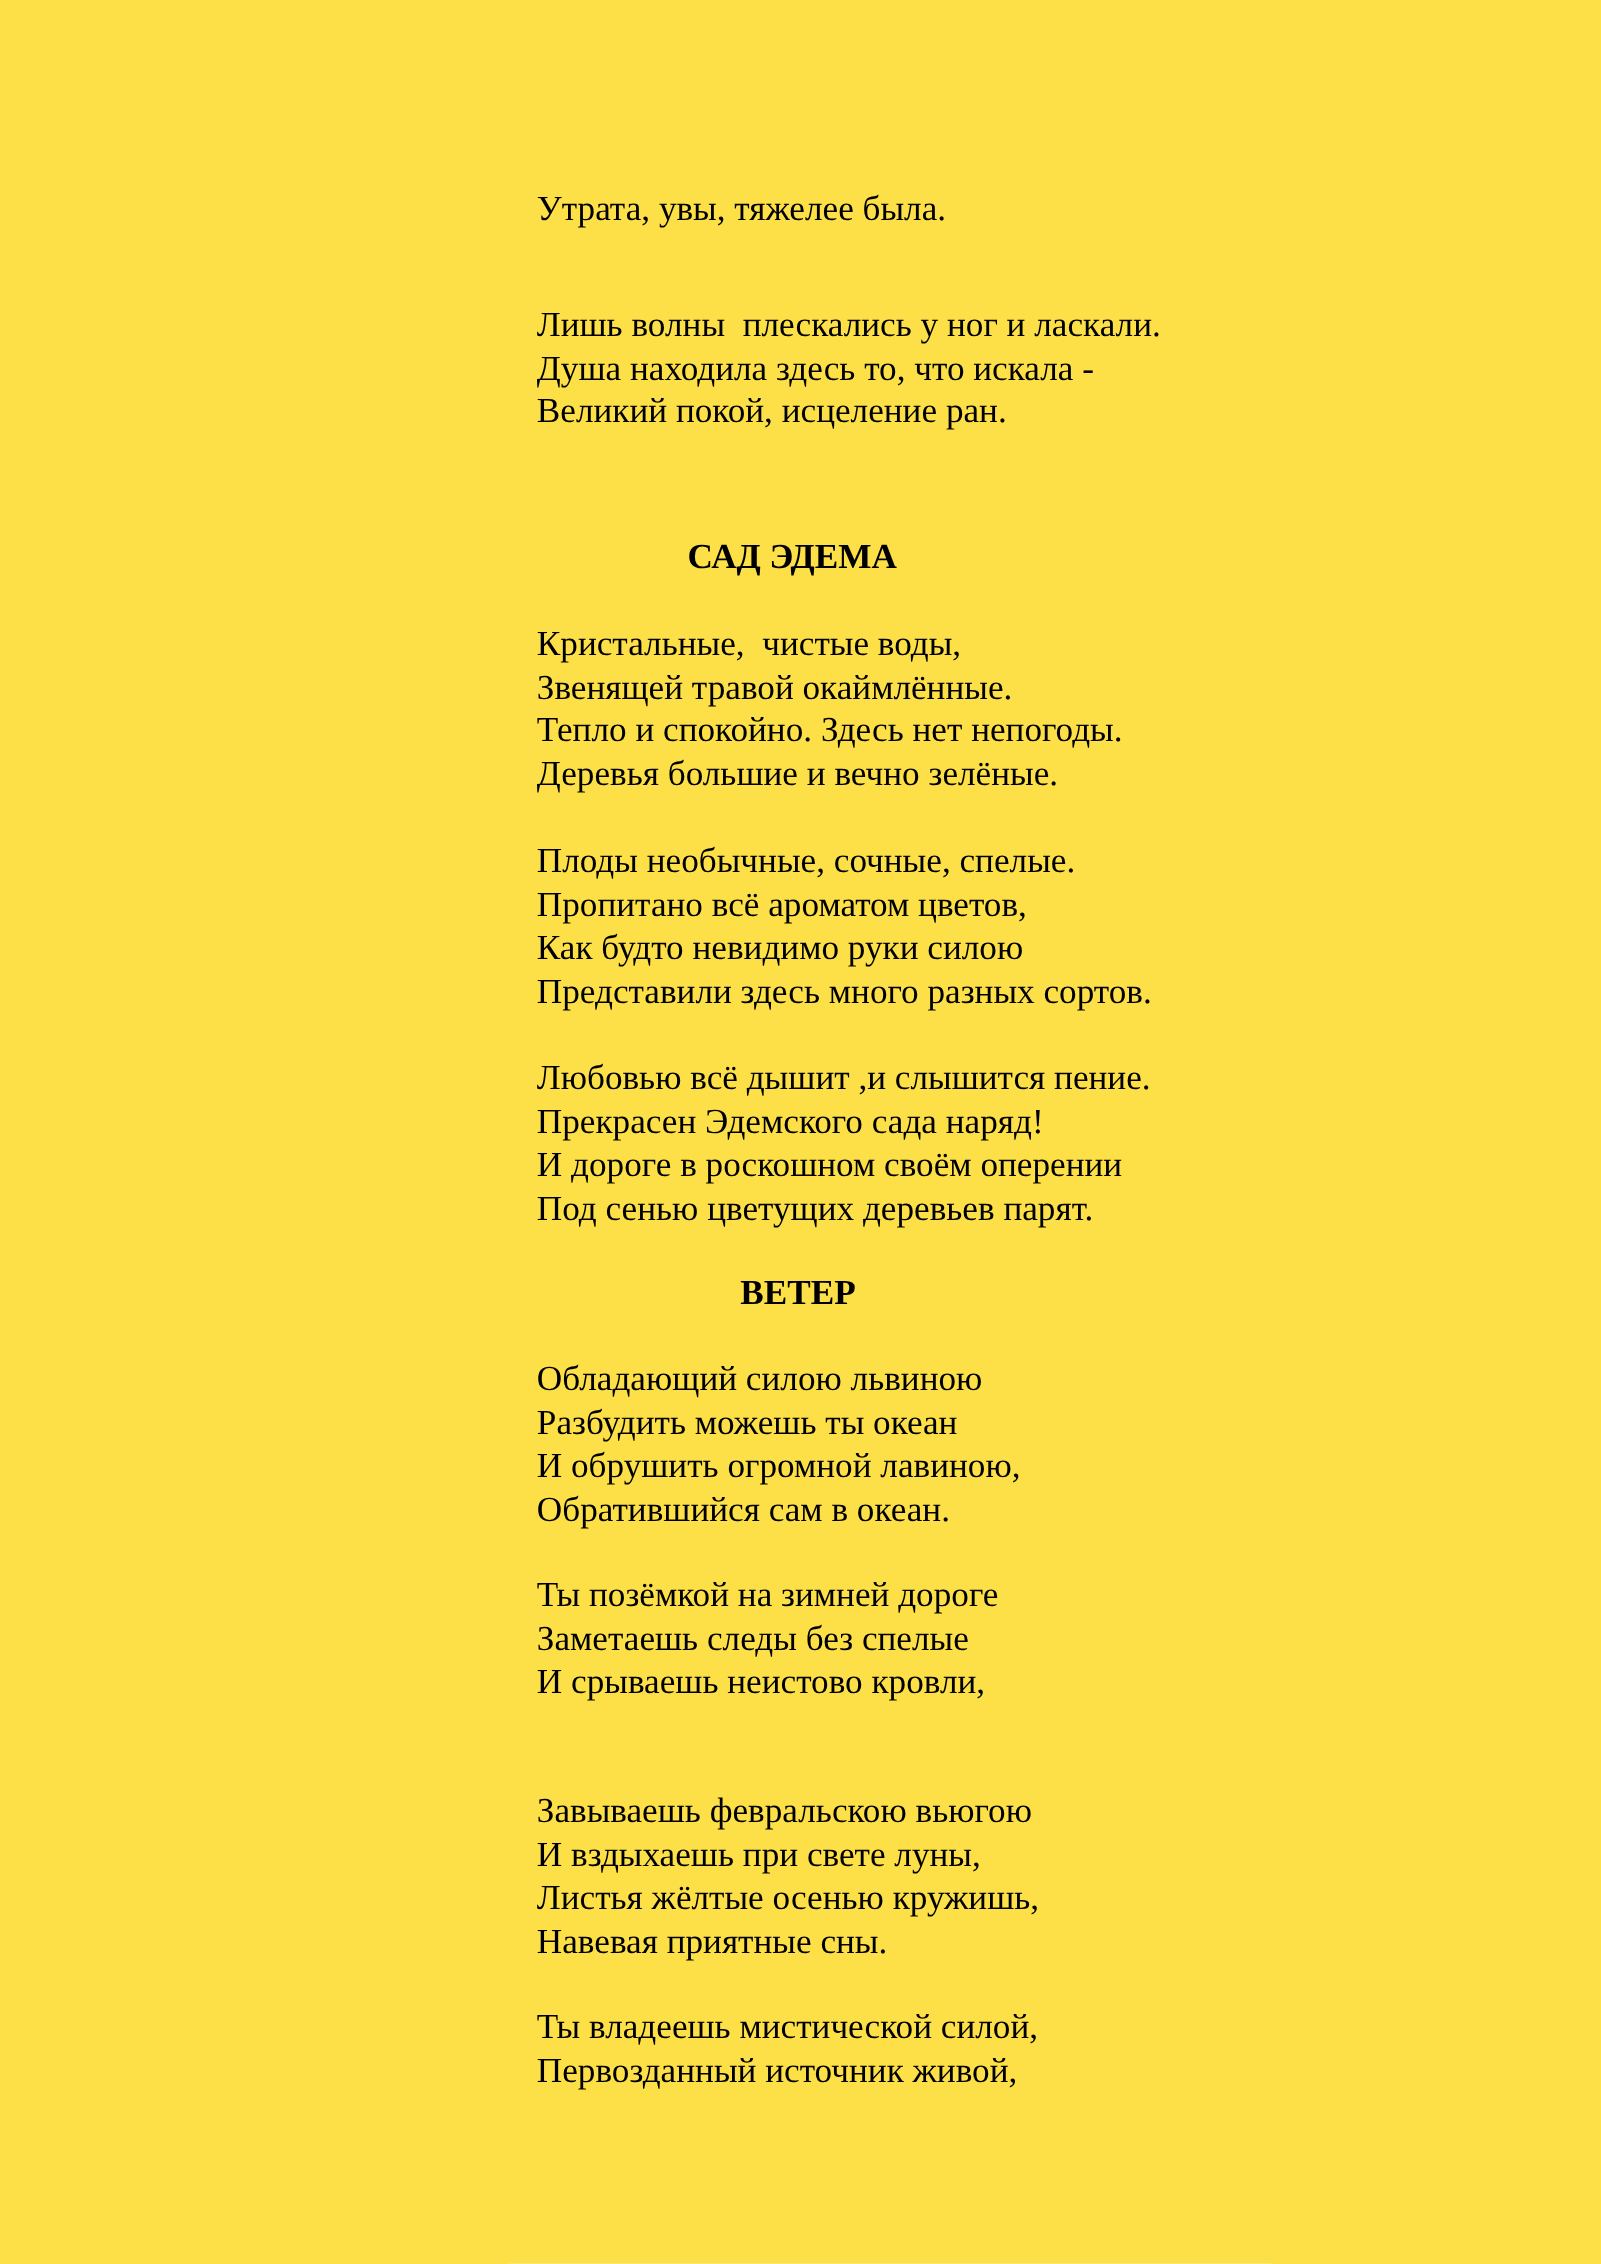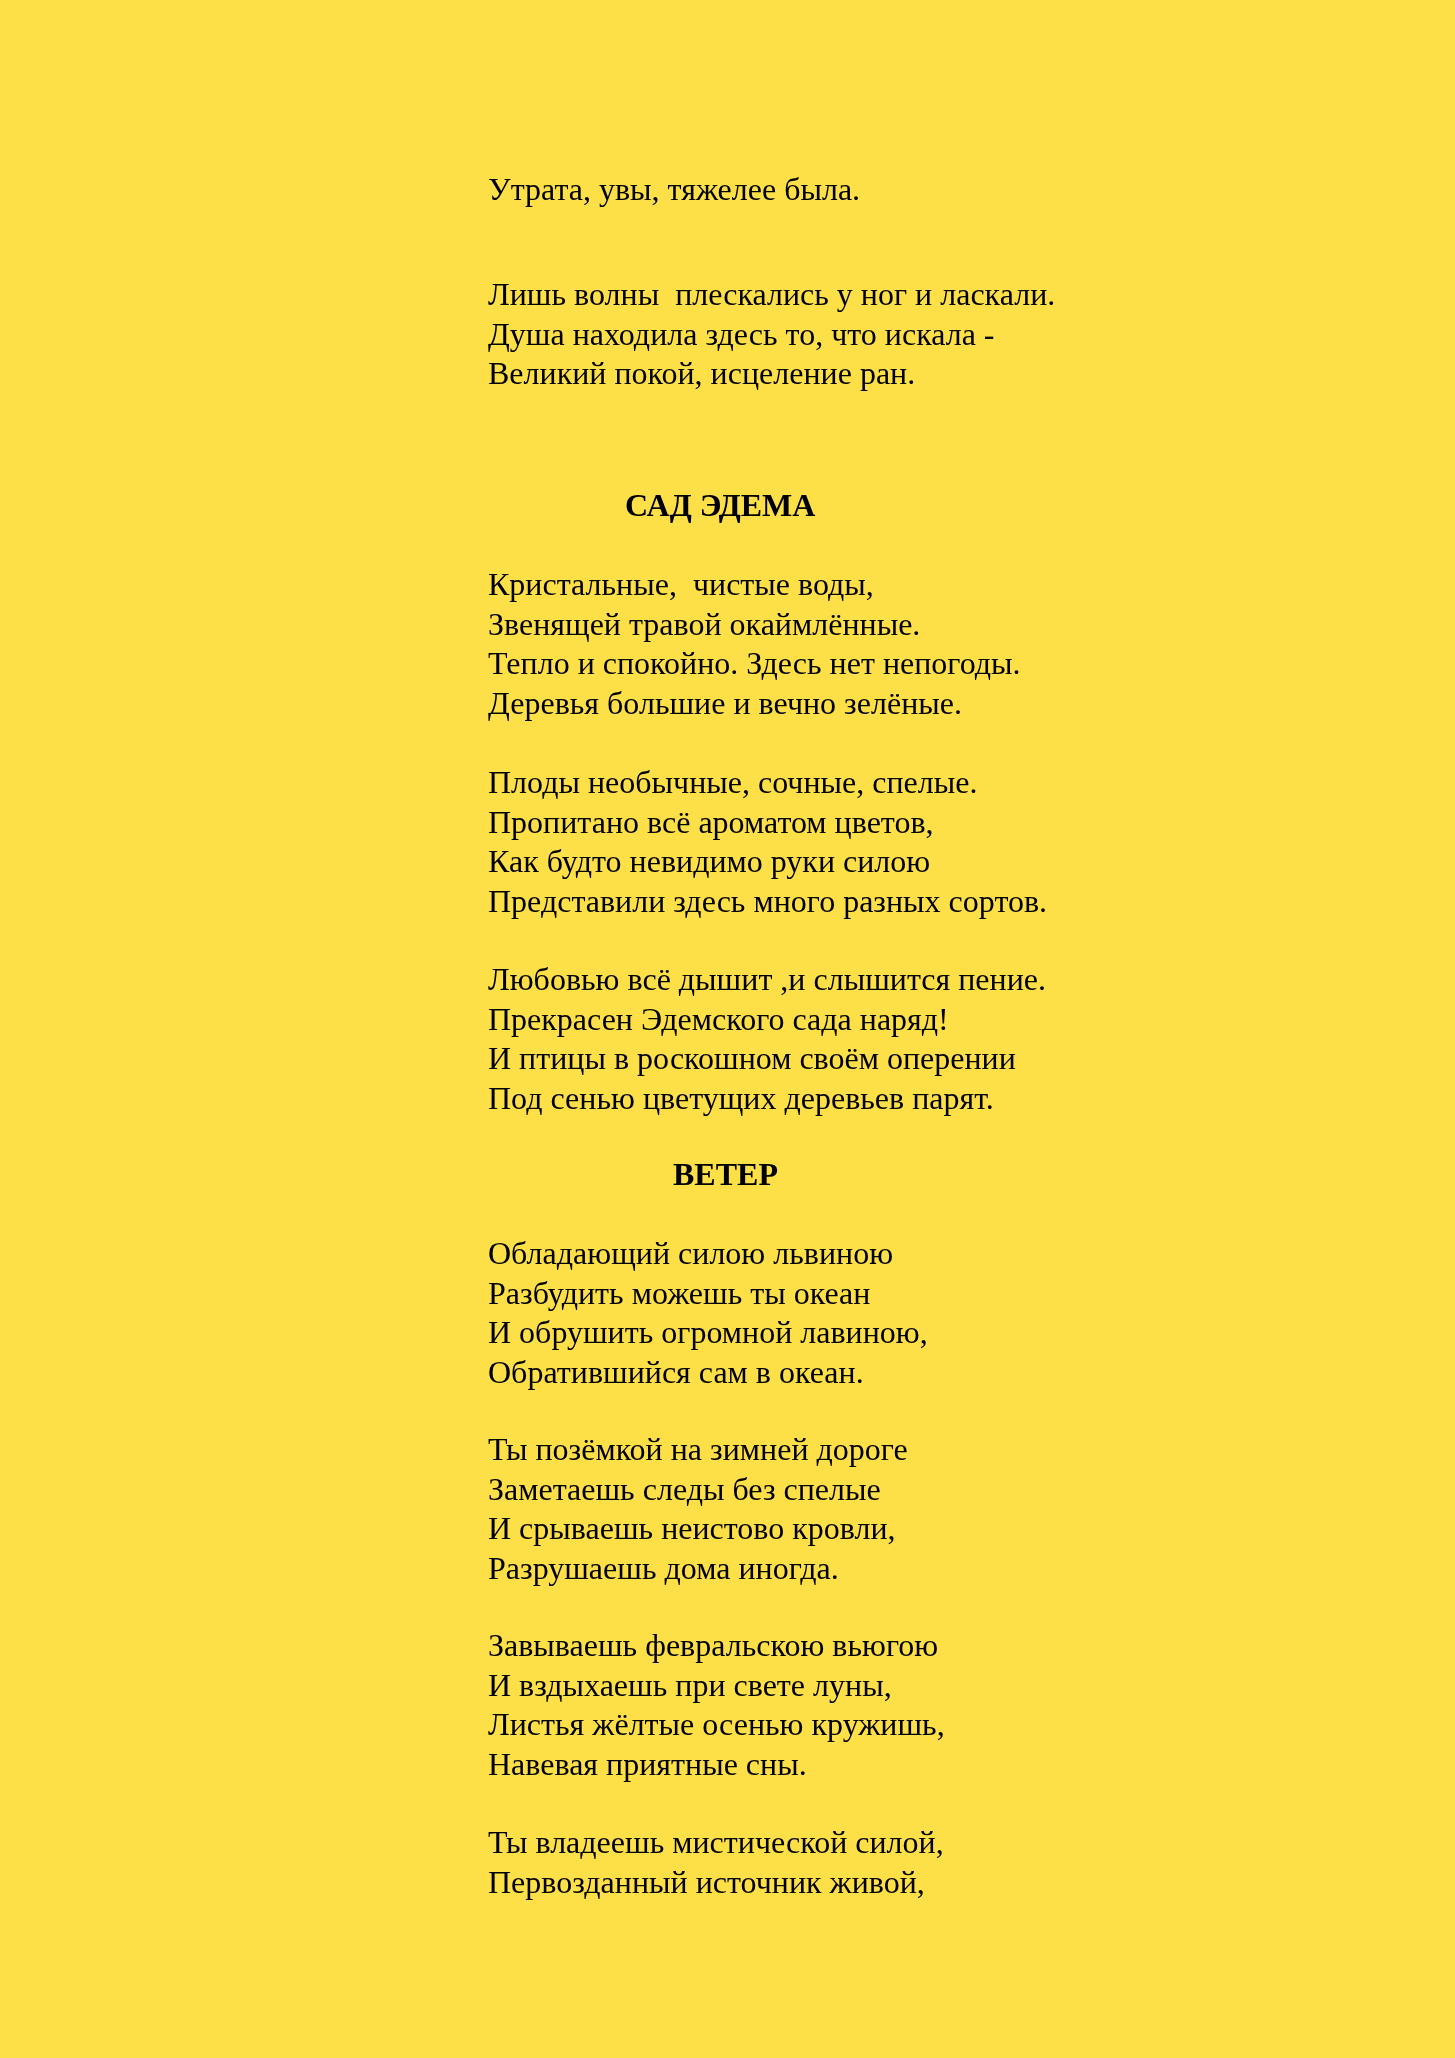--- a/index.html
+++ b/index.html
@@ -71,38 +71,37 @@
   <div class="block" style="top:763px;">
     <span class="line">Плоды необычные, сочные, спелые.</span>
     <span class="line">Пропитано всё ароматом цветов,</span>
     <span class="line">Как будто невидимо руки силою</span>
     <span class="line">Представили здесь много разных сортов.</span>
   </div>
 
   <div class="block" style="top:960px;">
     <span class="line">Любовью всё дышит ,и слышится пение.</span>
     <span class="line">Прекрасен Эдемского сада наряд!</span>
-    <span class="line">И птицы в роскошном своём оперении</span>
+    <span class="line">И дороге в роскошном своём оперении</span>
     <span class="line">Под сенью цветущих деревьев парят.</span>
   </div>
 
   <h2 class="heading" style="left:673px; top:1155px;">ВЕТЕР</h2>
 
   <div class="block" style="top:1234px;">
     <span class="line">Обладающий силою львиною</span>
     <span class="line">Разбудить можешь ты океан</span>
     <span class="line">И обрушить огромной лавиною,</span>
     <span class="line">Обратившийся сам в океан.</span>
   </div>
 
   <div class="block" style="top:1430px;">
     <span class="line">Ты позёмкой на зимней дороге</span>
     <span class="line">Заметаешь следы без спелые</span>
     <span class="line">И срываешь неистово кровли,</span>
-    <span class="line">Разрушаешь дома иногда.</span>
   </div>
 
   <div class="block" style="top:1626px;">
     <span class="line">Завываешь февральскою вьюгою</span>
     <span class="line">И вздыхаешь при свете луны,</span>
     <span class="line">Листья жёлтые осенью кружишь,</span>
     <span class="line">Навевая приятные сны.</span>
   </div>
 
   <div class="block" style="top:1823px;">

